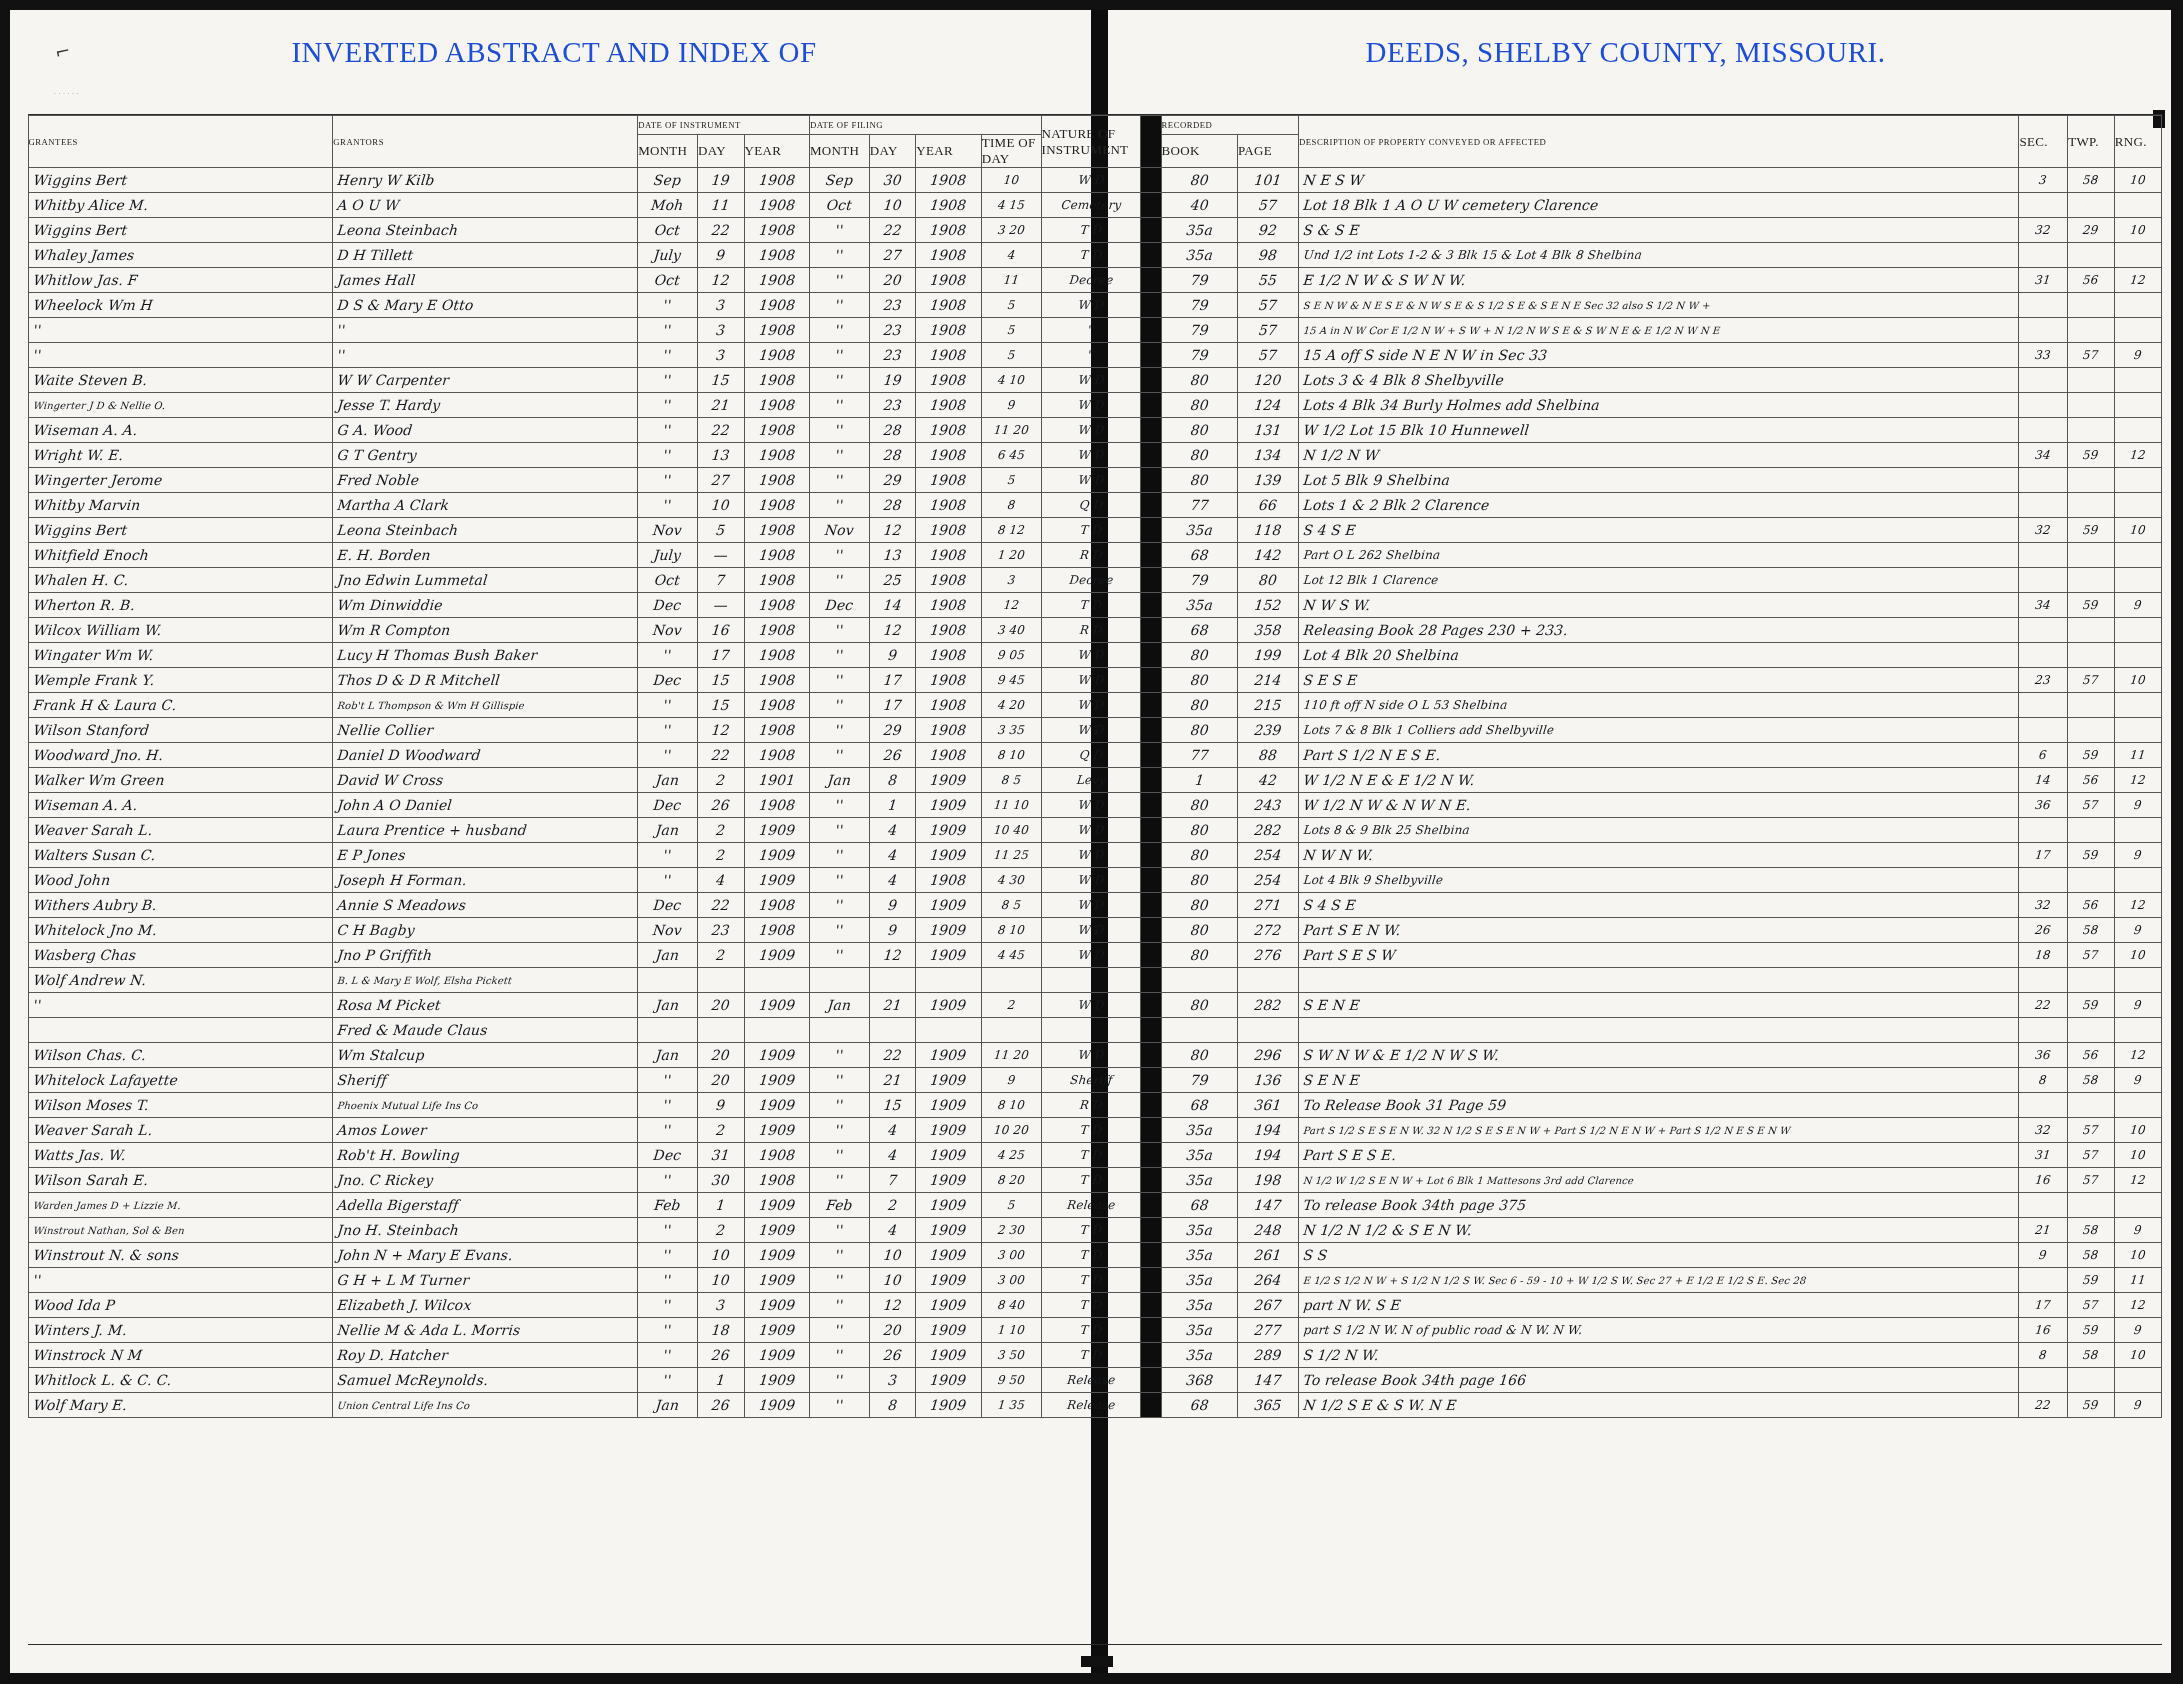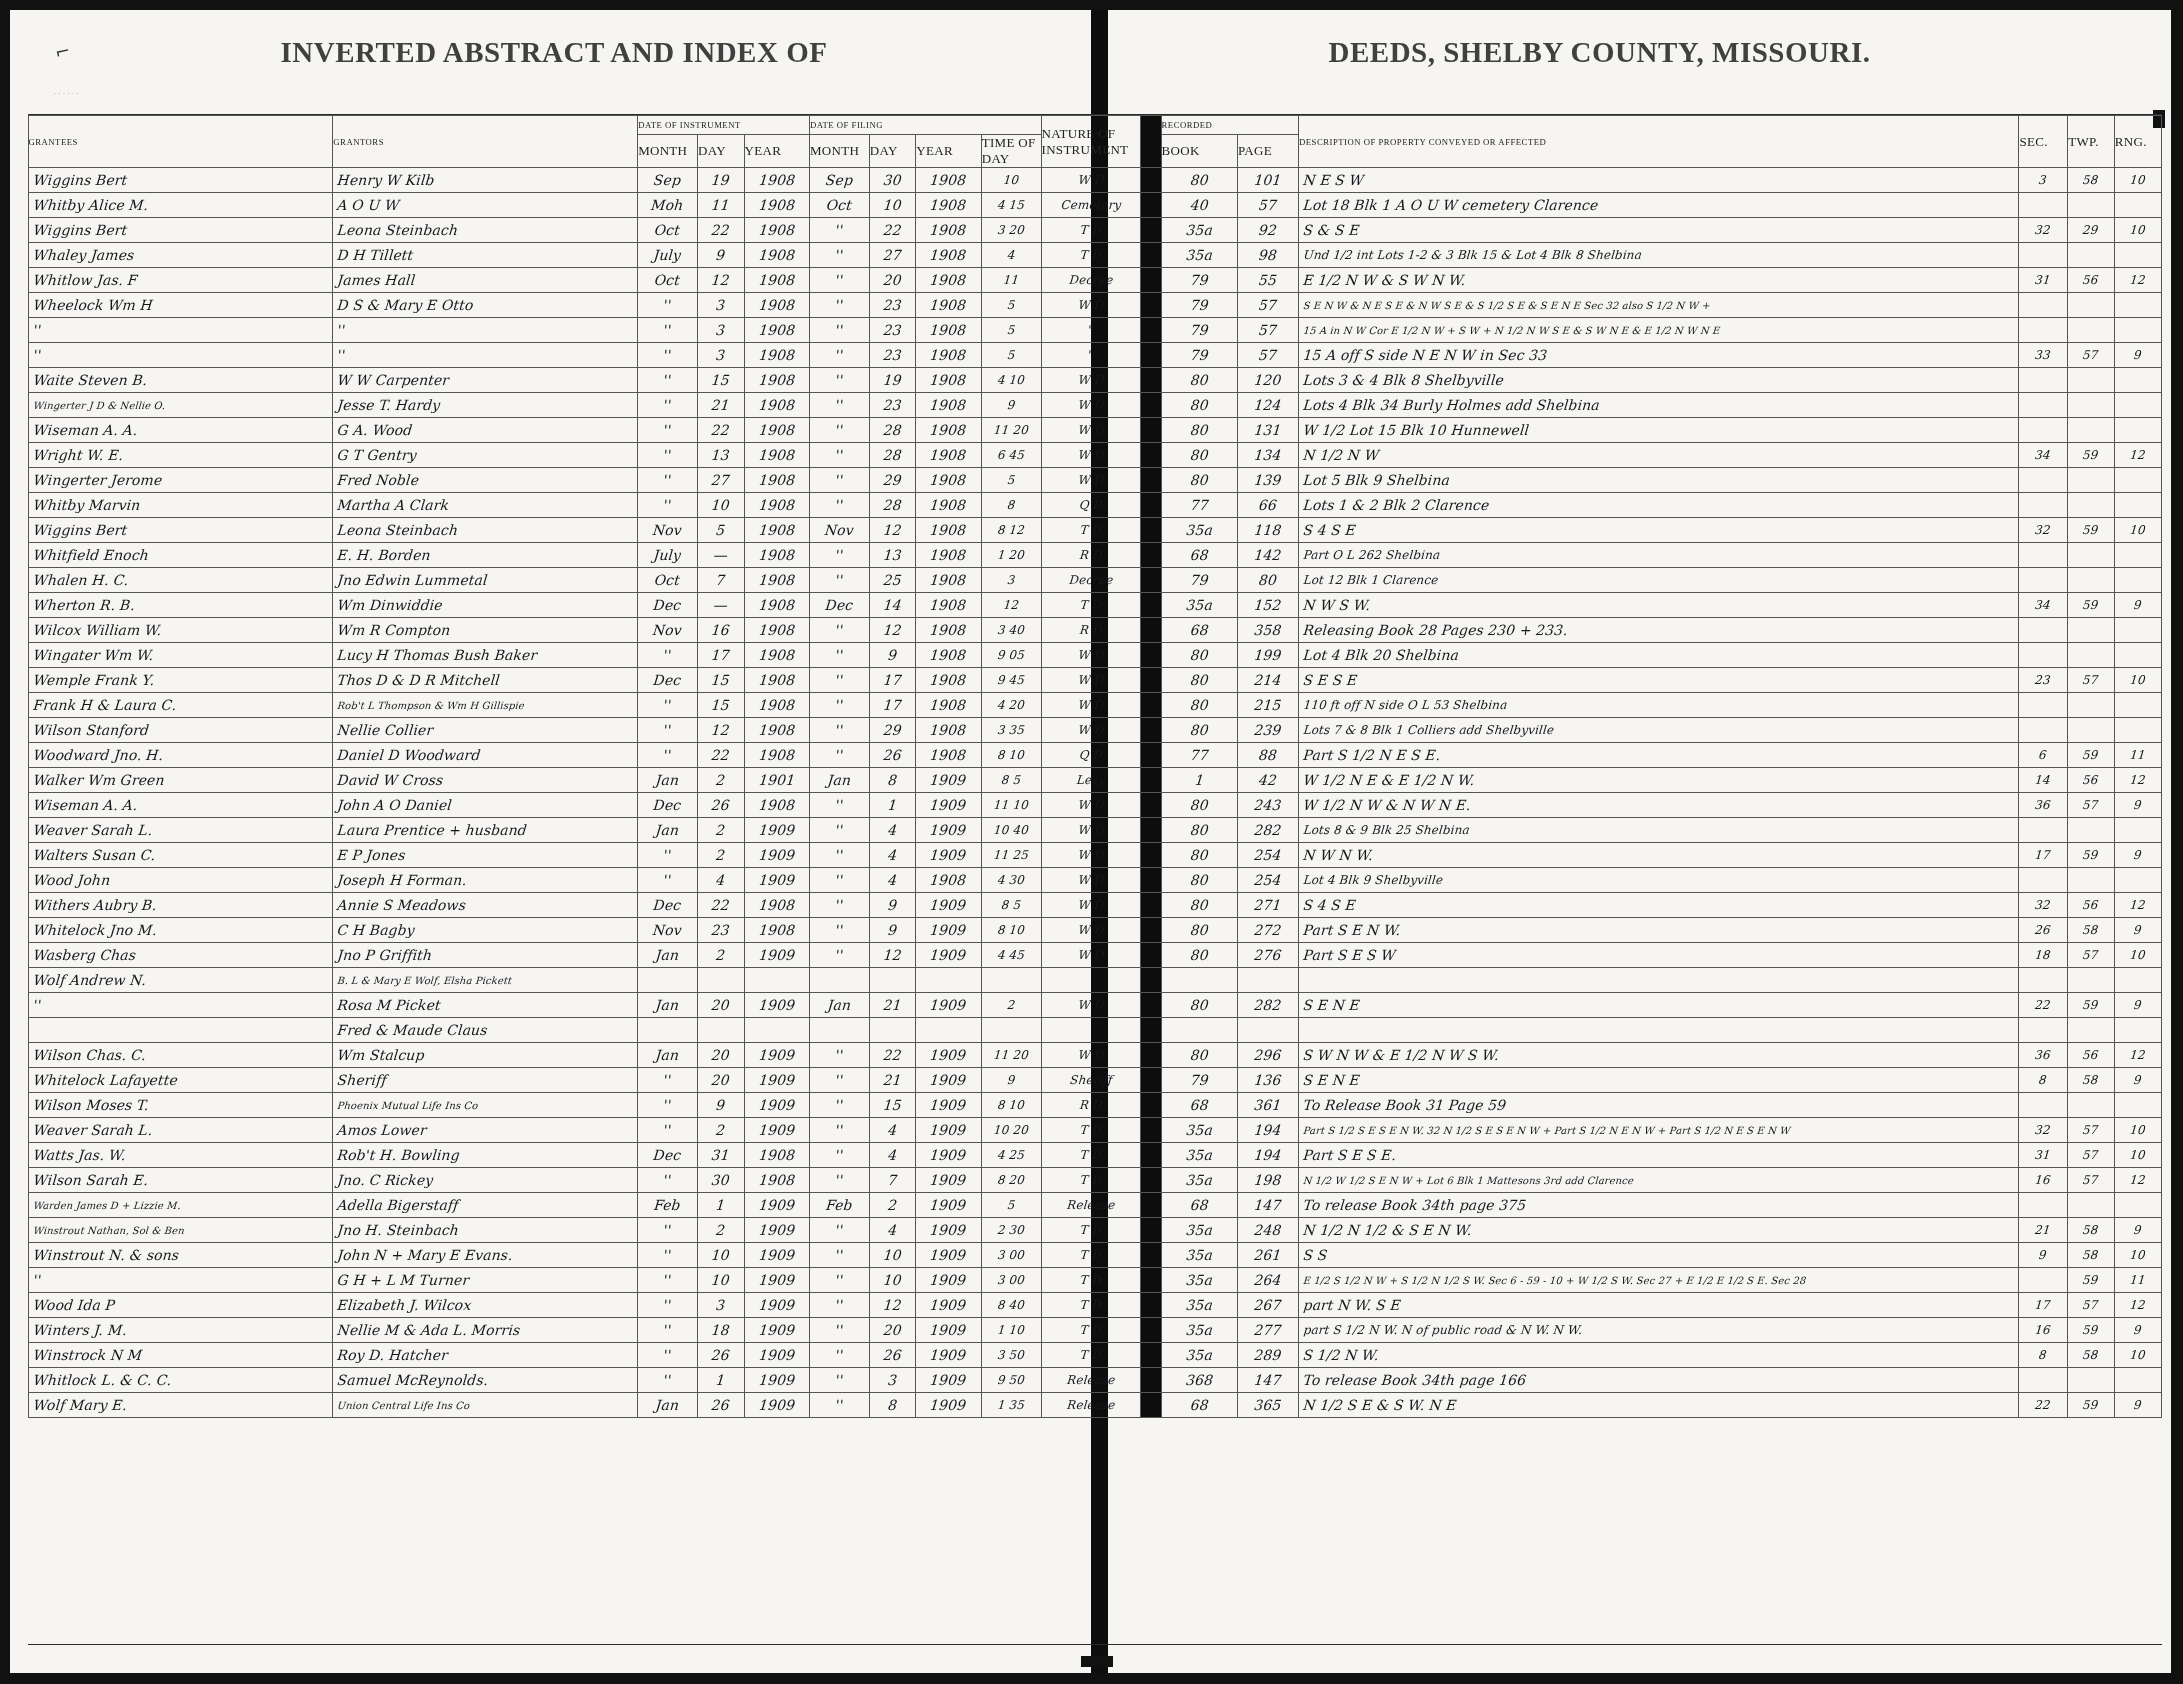--- a/index.html
+++ b/index.html
@@ -25,26 +25,26 @@
     left:1091px;top:10px;width:16.5px;height:1663px;
     background:#0d0d0d;
   }
 
   
   .headbar{
     position:absolute;top:27.5px;height:50px;
     display:flex;align-items:center;justify-content:center;
   }
   .headbar span{
-    font-size:29px;letter-spacing:0.5px;font-weight:700;
+    font-size:29px;letter-spacing:0.5px;font-weight:400;
     font-family:"Liberation Serif", serif;
-    color:#404040;
+    color:#1d4ed8;
   }
   #head-left{left:27.5px;width:1053px;}
-  #head-right{left:1075px;width:1049px;}
+  #head-right{left:1101px;width:1049px;}
 
   
   .ledger{
     position:absolute;
     left:27.5px;top:114px;
     width:2134px;height:1529px;
     border-top:1.4px solid #2b2b2b;
     border-bottom:1.4px solid #2b2b2b;
   }
 

